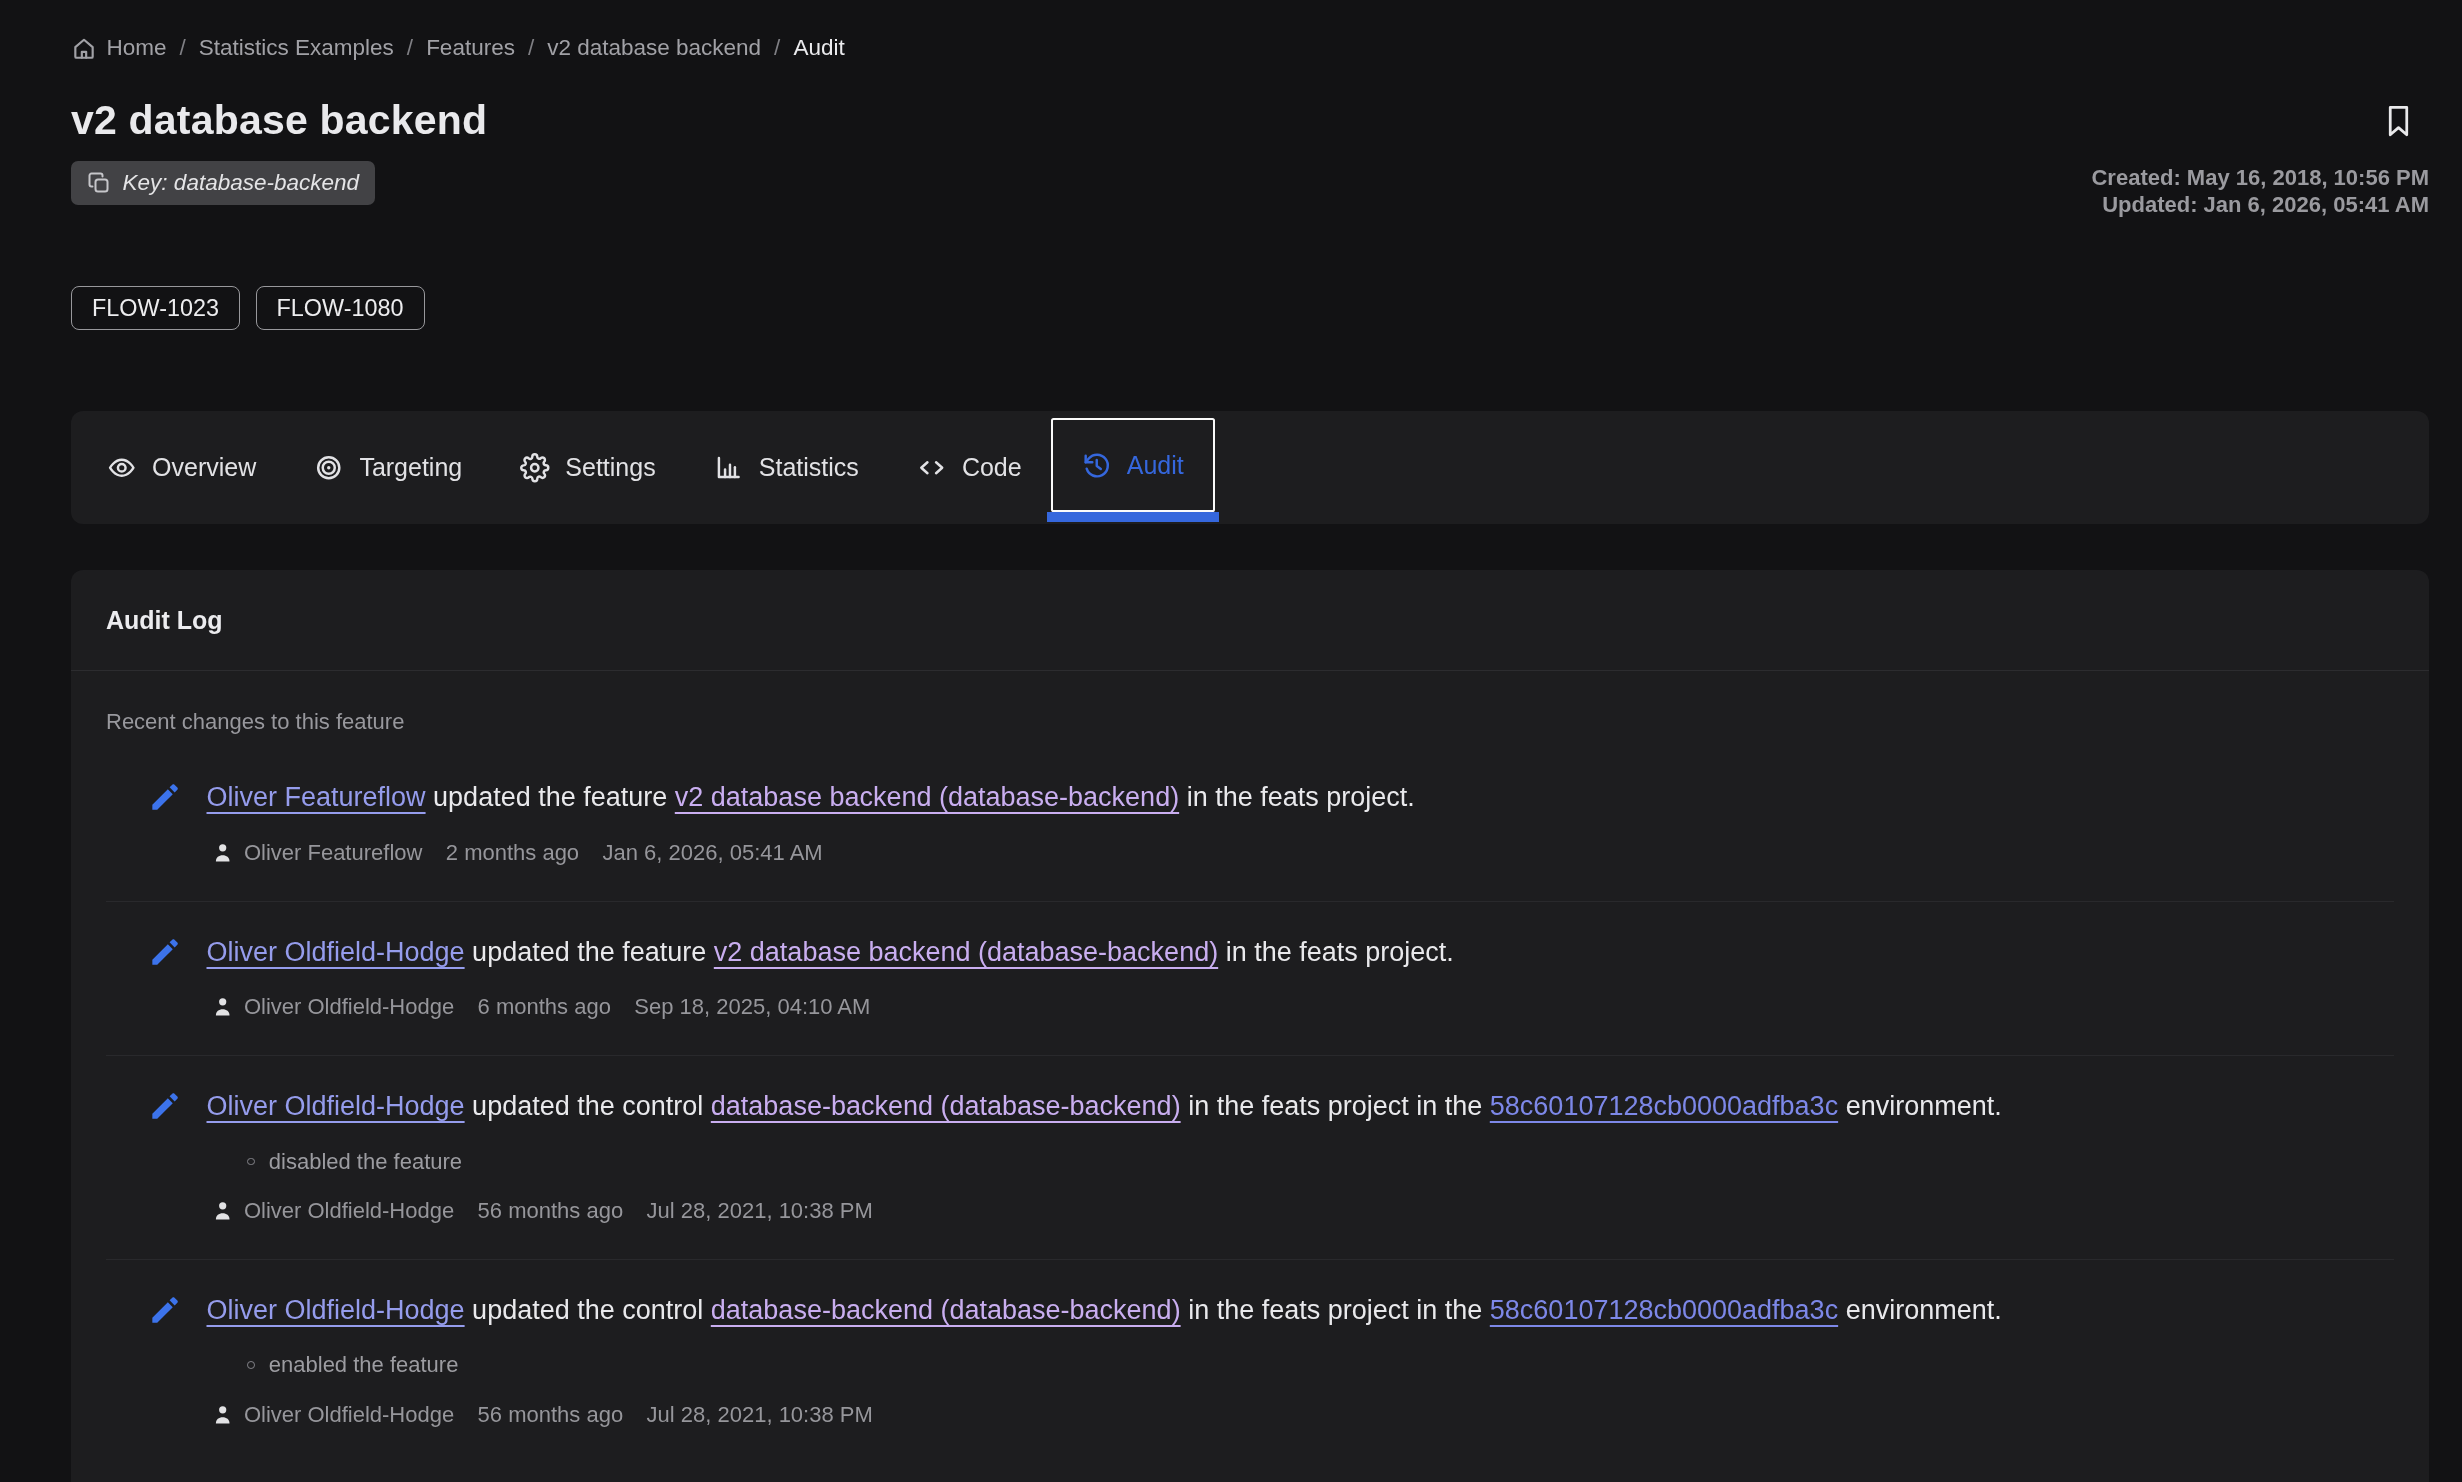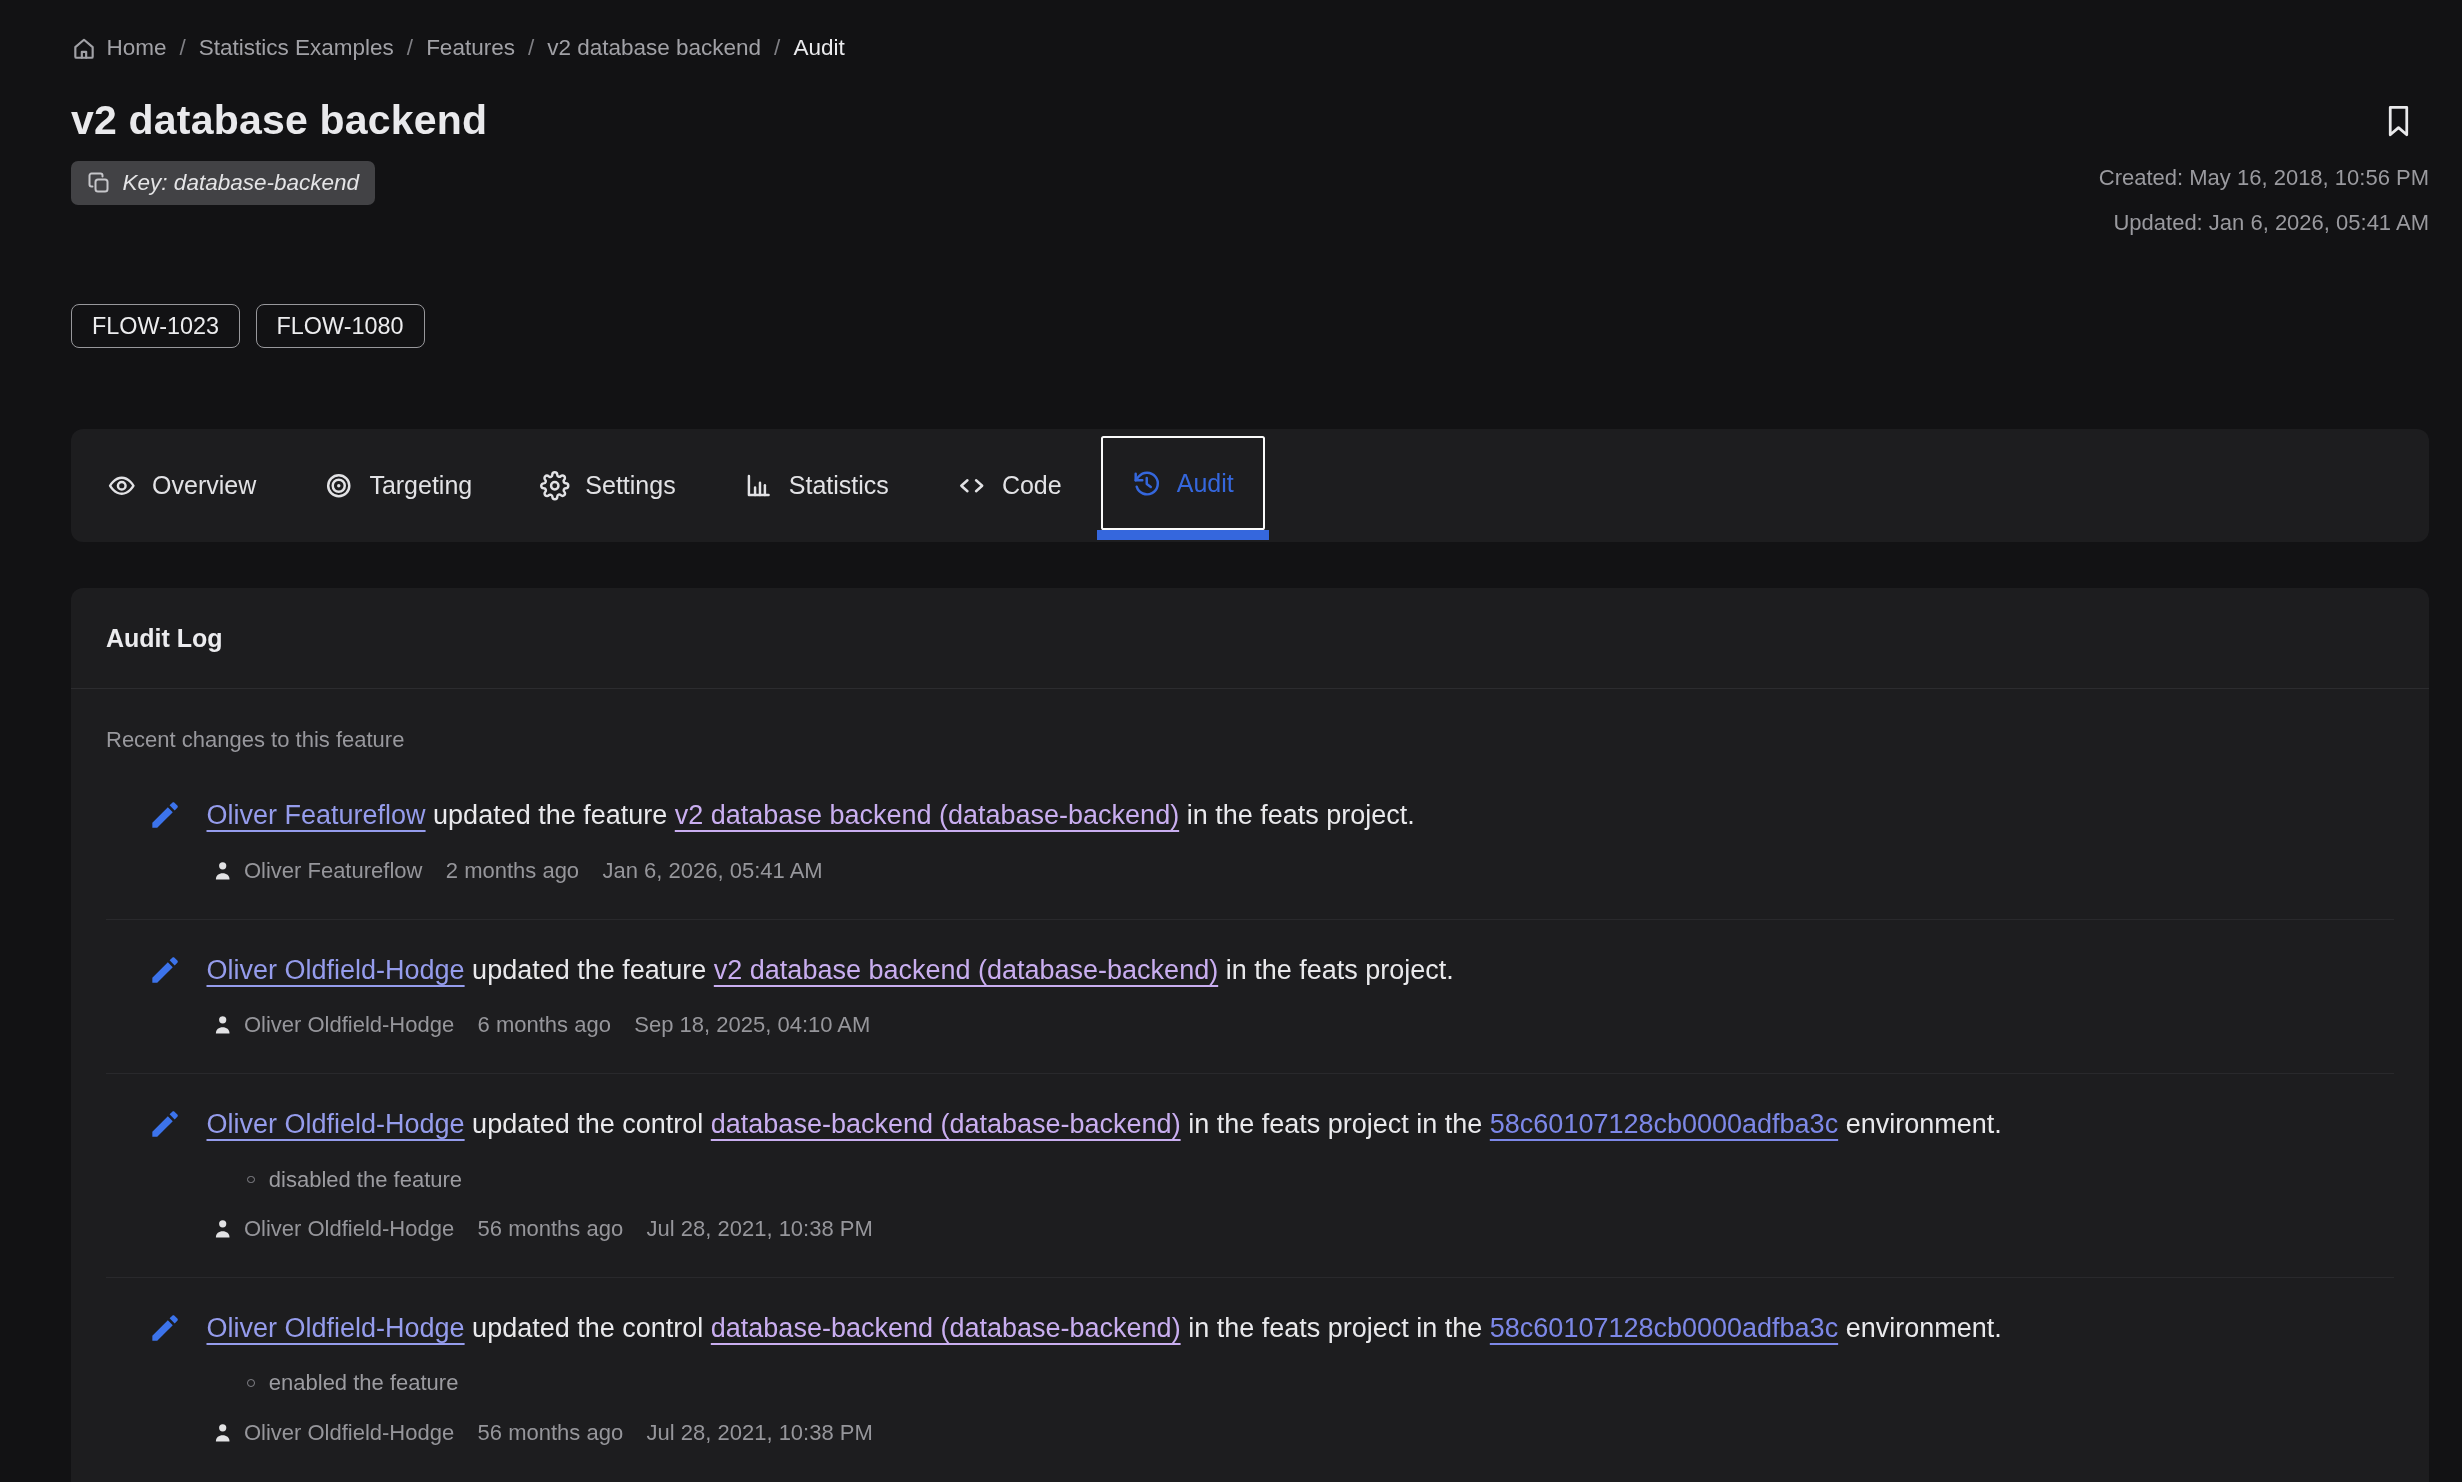--- a/index.html
+++ b/index.html
@@ -23,28 +23,28 @@
   .title-row { display:flex; justify-content:space-between; align-items:center; margin-top:36px; }
   h1 { margin:0; font-size:41px; font-weight:700; letter-spacing:0.2px; }
   .bookmark-btn { background:none; border:none; padding:0; color:#e9e9eb; cursor:pointer; margin-right:14px; }
   .bookmark-btn svg { width:33px; height:38px; display:block; }
 
   
   .meta-row { display:flex; justify-content:space-between; align-items:flex-start; margin-top:17.3px; }
   .key-badge { display:inline-flex; align-items:center; gap:12px; background:#424245; border:none; border-radius:7px;
     padding:8.7px 15.6px; font-size:22.5px; color:#e4e4e6; cursor:pointer; font-family:inherit;font-style:italic; }
   .key-badge .icon { color:#c6c6ca; } .key-badge .icon svg { width:24px; height:24px; display:block; }
-  .timestamps { display:flex; flex-direction:column; gap:19px; text-align:right; font-size:22px; color:#9a9a9f; margin-top:3.5px; }
+  .timestamps { display:flex; flex-direction:column; gap:1px; text-align:right; font-size:22px; color:#9a9a9f; margin-top:3.5px;font-weight:bold; }
 
   
   .tags { display:flex; gap:15.6px; margin-top:68px; }
   .tag { border:1.7px solid #98989c; border-radius:8px; padding:7.8px 20px; font-size:23.4px; color:#ededef; background:transparent; cursor:pointer; font-family:inherit; }
 
   
-  .tabs { margin-top:81px; background:#1d1d1f; border-radius:12px; height:113px; display:flex; align-items:flex-end; padding:0 7px;gap:10px; }
+  .tabs { margin-top:81px; background:#1d1d1f; border-radius:12px; height:113px; display:flex; align-items:flex-end; padding:0 7px; }
   .tab { display:flex; align-items:center; gap:15.6px; padding:0 29px; height:100%; font-size:25px; font-weight:500; color:#e2e2e5; cursor:pointer; }
   .tab .icon svg { width:29.5px; height:29.5px; display:block; }
   .tab.active { color:var(--accent,#3567dd); position:relative; border:2.6px solid #fafafa; border-radius:2.6px;
     height:auto; align-self:stretch; margin:7px 0 12px; }
   .tab.active::after { content:""; position:absolute; left:-6px; right:-6px; bottom:-12px; height:10.4px; background:var(--accent,#3567dd); }
 
   
   .card { margin-top:46px; background:#1d1d1f; border-radius:12px; overflow:hidden; }
   .card-header { padding:36px 35px 35px; border-bottom:1.7px solid #2c2c2f; }
   .card-header h2 { margin:0; font-size:25px; font-weight:600; color:#ececef; }

